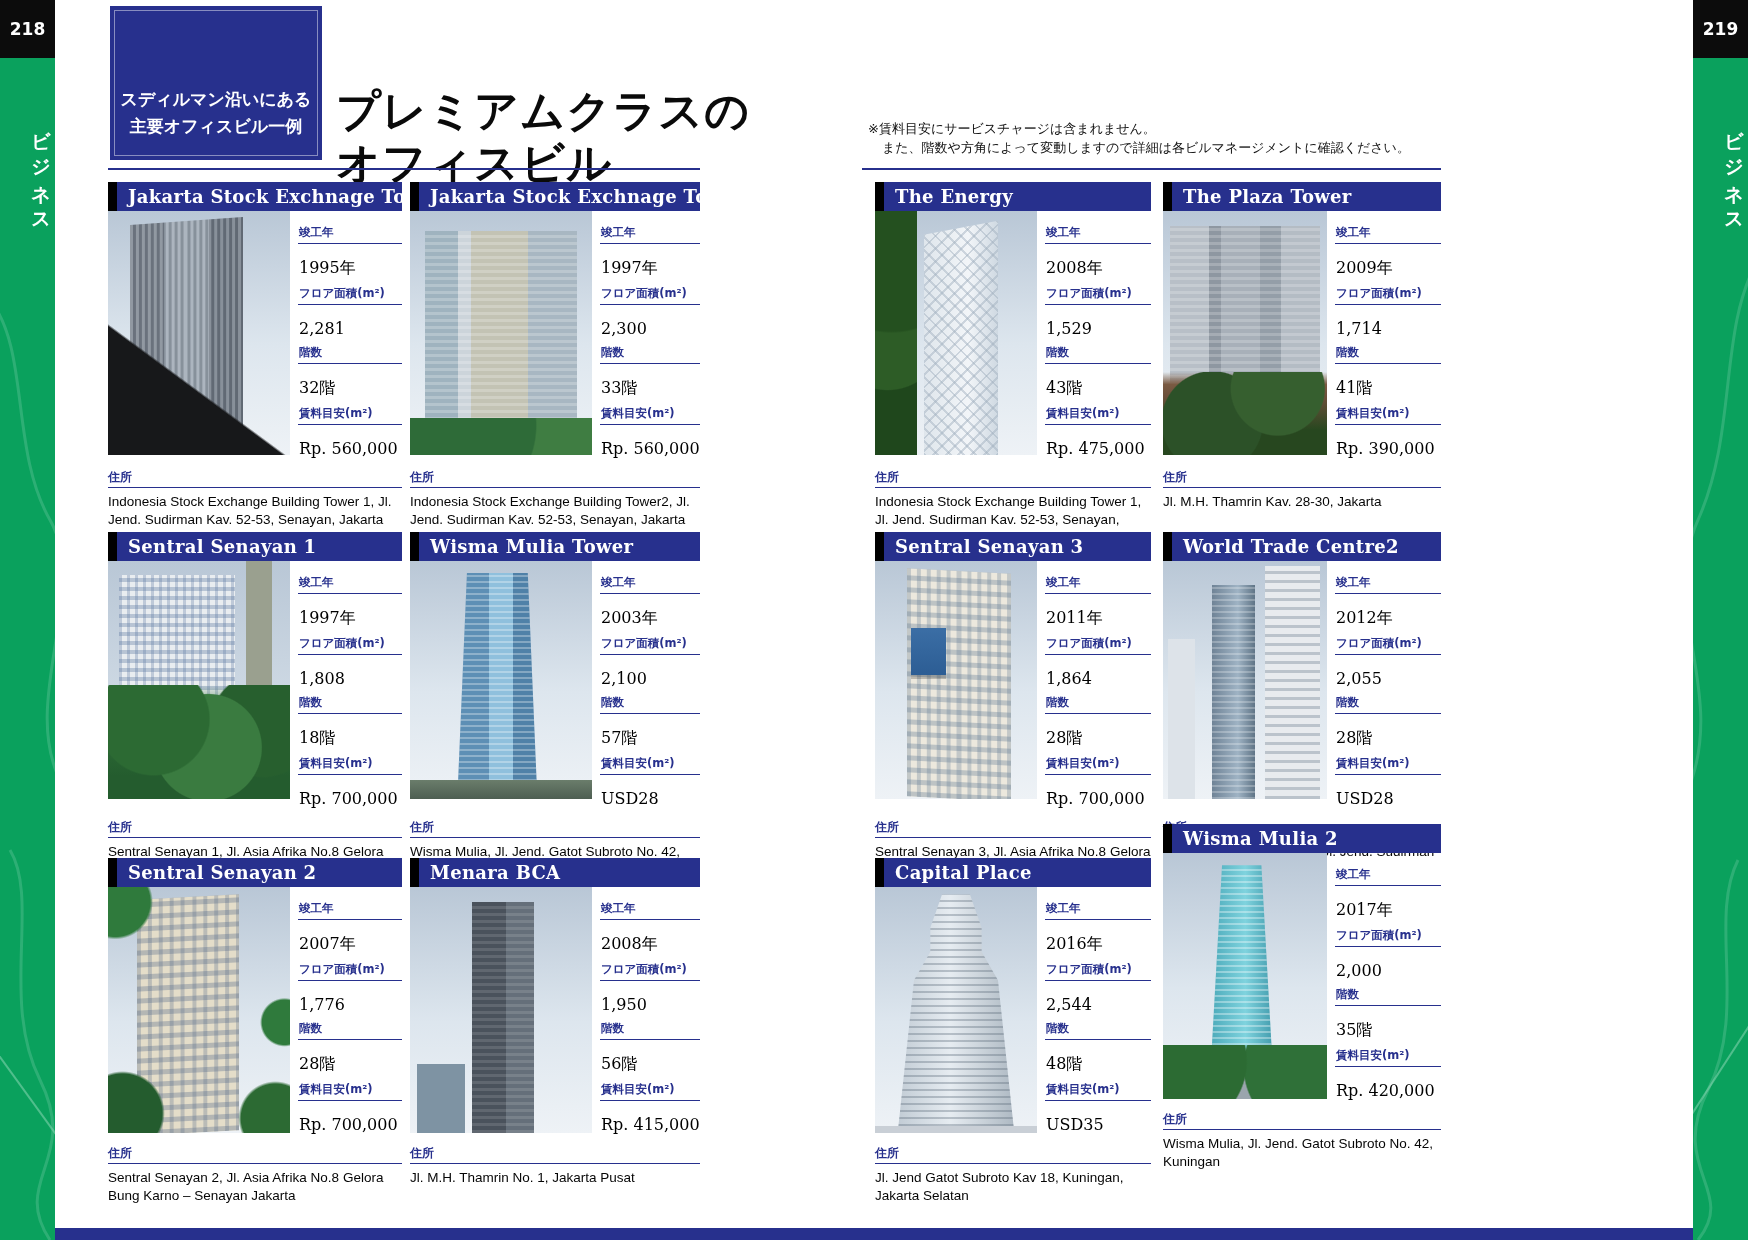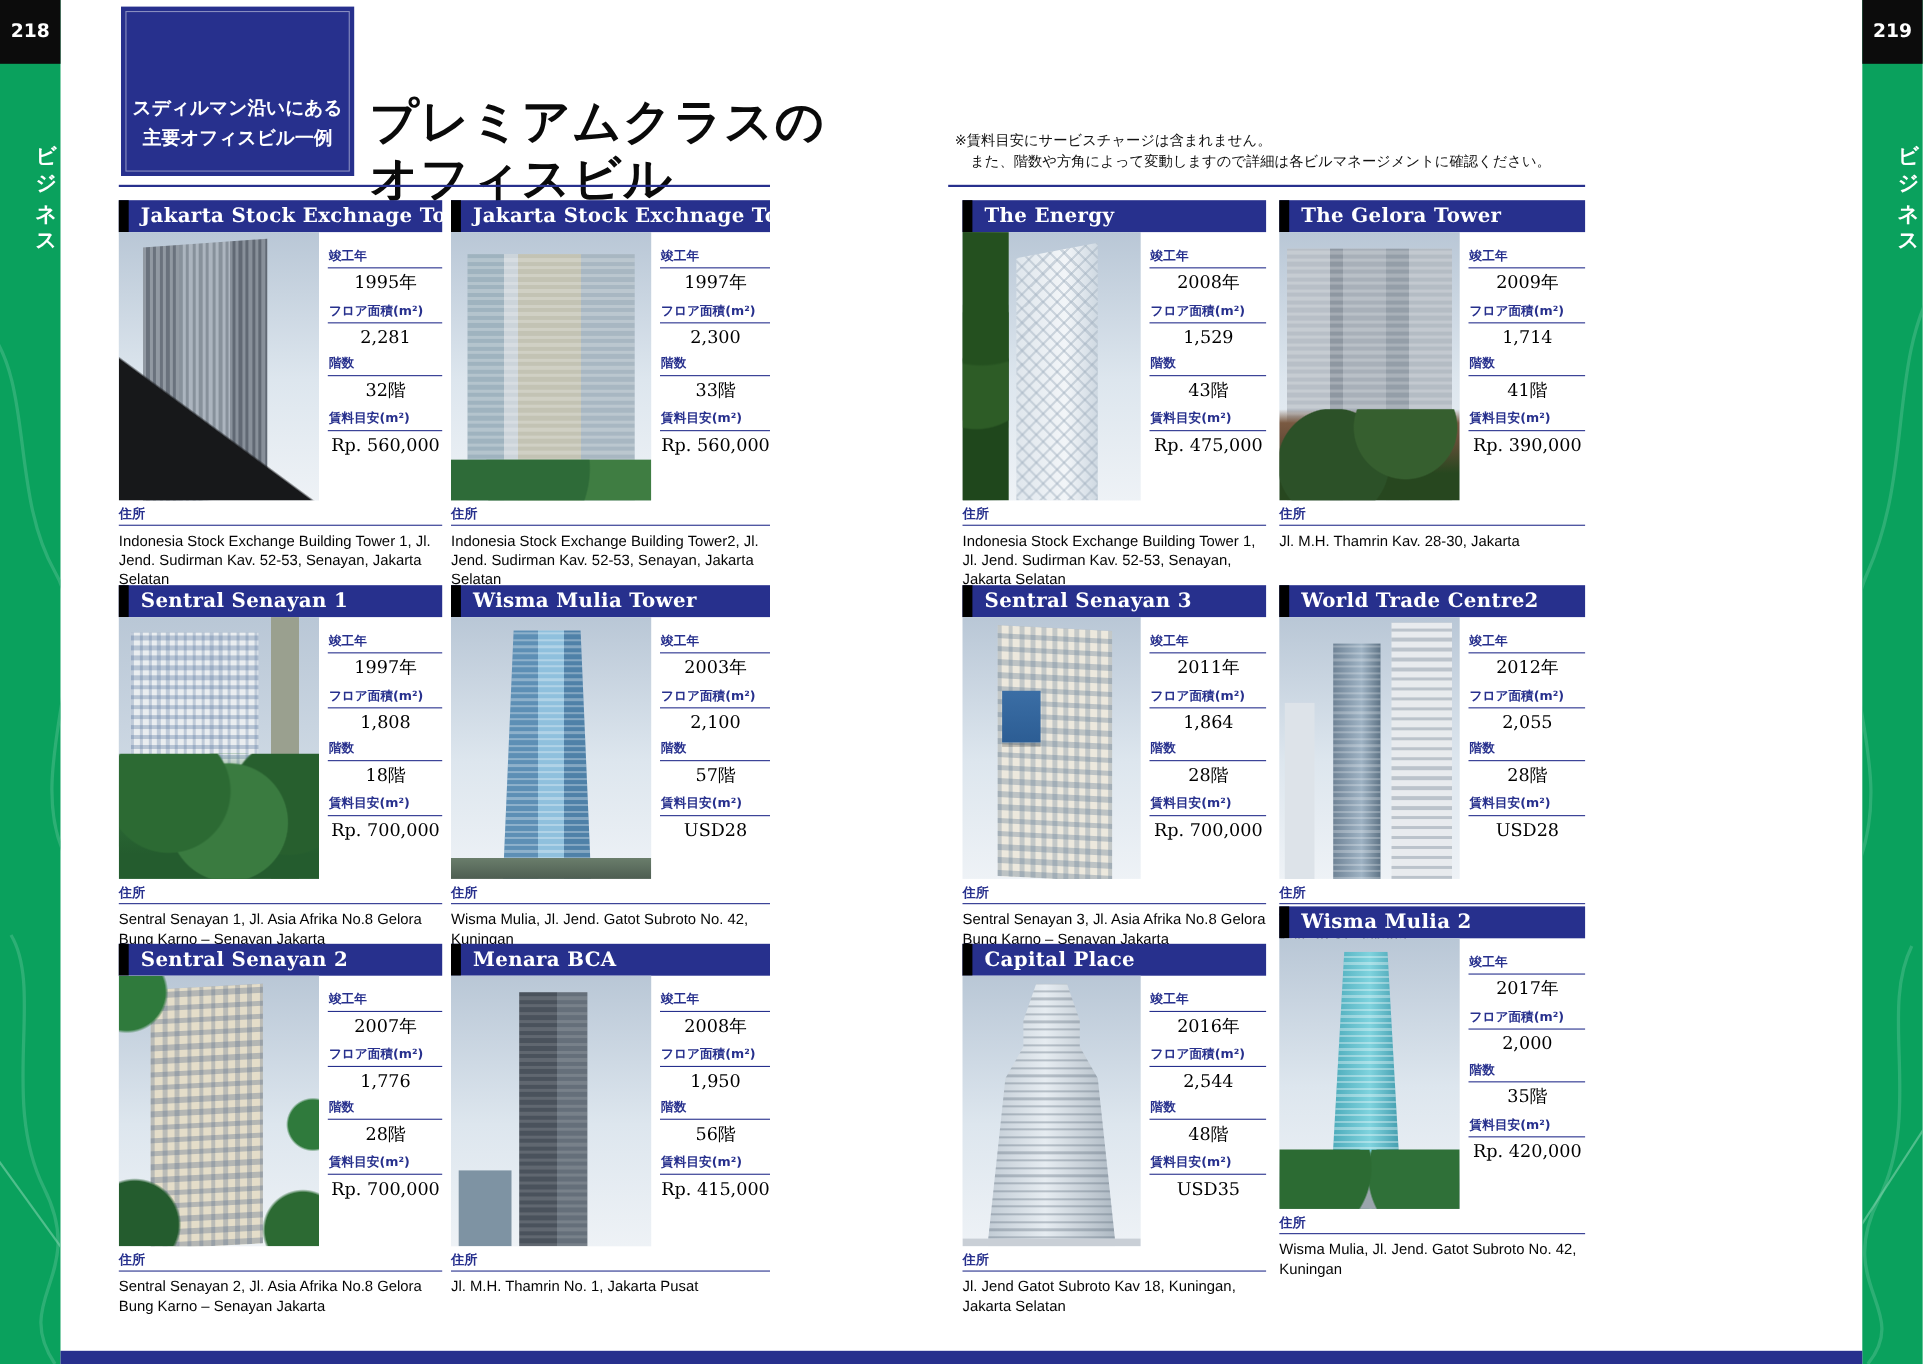--- a/index.html
+++ b/index.html
@@ -53,22 +53,22 @@
   }
   .card-body{display:flex;flex:0 0 auto;}
   .photo{position:relative;overflow:hidden;flex:0 0 auto;background:linear-gradient(180deg,#b9c7d6 0%,#dde6ee 55%,#eef2f6 100%);}
   .photo::before,.photo::after{content:"";position:absolute;}
   .specs{margin:14px 0 0 8px;flex:1 1 auto;min-width:0;}
   .spec-label{
     color:#27308d;font-weight:bold;font-size:11.5px;border-bottom:1px solid #27308d;
     padding:0 0 3px 1px;margin:0;
   }
   .spec-value{
-    margin:0 0 7px 0;font-family:"DejaVu Serif","Liberation Serif",serif;
-    font-size:16px;padding:3px 0 0 1px;white-space:nowrap;text-align:center;
+    margin:11px 0 7px 0;font-family:"DejaVu Serif","Liberation Serif",serif;
+    font-size:16px;padding:3px 0 0 1px;white-space:nowrap;
   }
   .addr-label{
     margin-top:4px;color:#27308d;font-weight:bold;font-size:12px;
     border-bottom:1px solid #27308d;padding-bottom:1px;flex:0 0 auto;
   }
   .addr{
     margin:5px 0 0 0;font-family:Liberation Sans, sans-serif;
     font-size:13.5px;line-height:1.3;color:#050505;
   }
   
@@ -346,21 +346,21 @@
           <div class="spec-label">賃料目安(m²)</div>
           <div class="spec-value">Rp. 475,000</div>
         </div>
     </div>
     <div class="addr-label">住所</div>
     <p class="addr">Indonesia Stock Exchange Building Tower 1, Jl. Jend. Sudirman Kav. 52-53, Senayan, Jakarta Selatan</p>
   </article>
     <article class="card" style="left: 1163px; top: 182px; width: 278px;">
     <header class="bar">
       <span class="bar-notch"></span>
-      <h3 class="bar-title">The Gelora Tower</h3>
+      <h3 class="bar-title">The Plaza Tower</h3>
     </header>
     <div class="card-body">
       <div class="photo v-complex-green" style="width: 164px; height: 244px;"></div>
       <div class="specs">
           <div class="spec-label">竣工年</div>
           <div class="spec-value">2009年</div>
           <div class="spec-label">フロア面積(m²)</div>
           <div class="spec-value">1,714</div>
           <div class="spec-label">階数</div>
           <div class="spec-value">41階</div>

